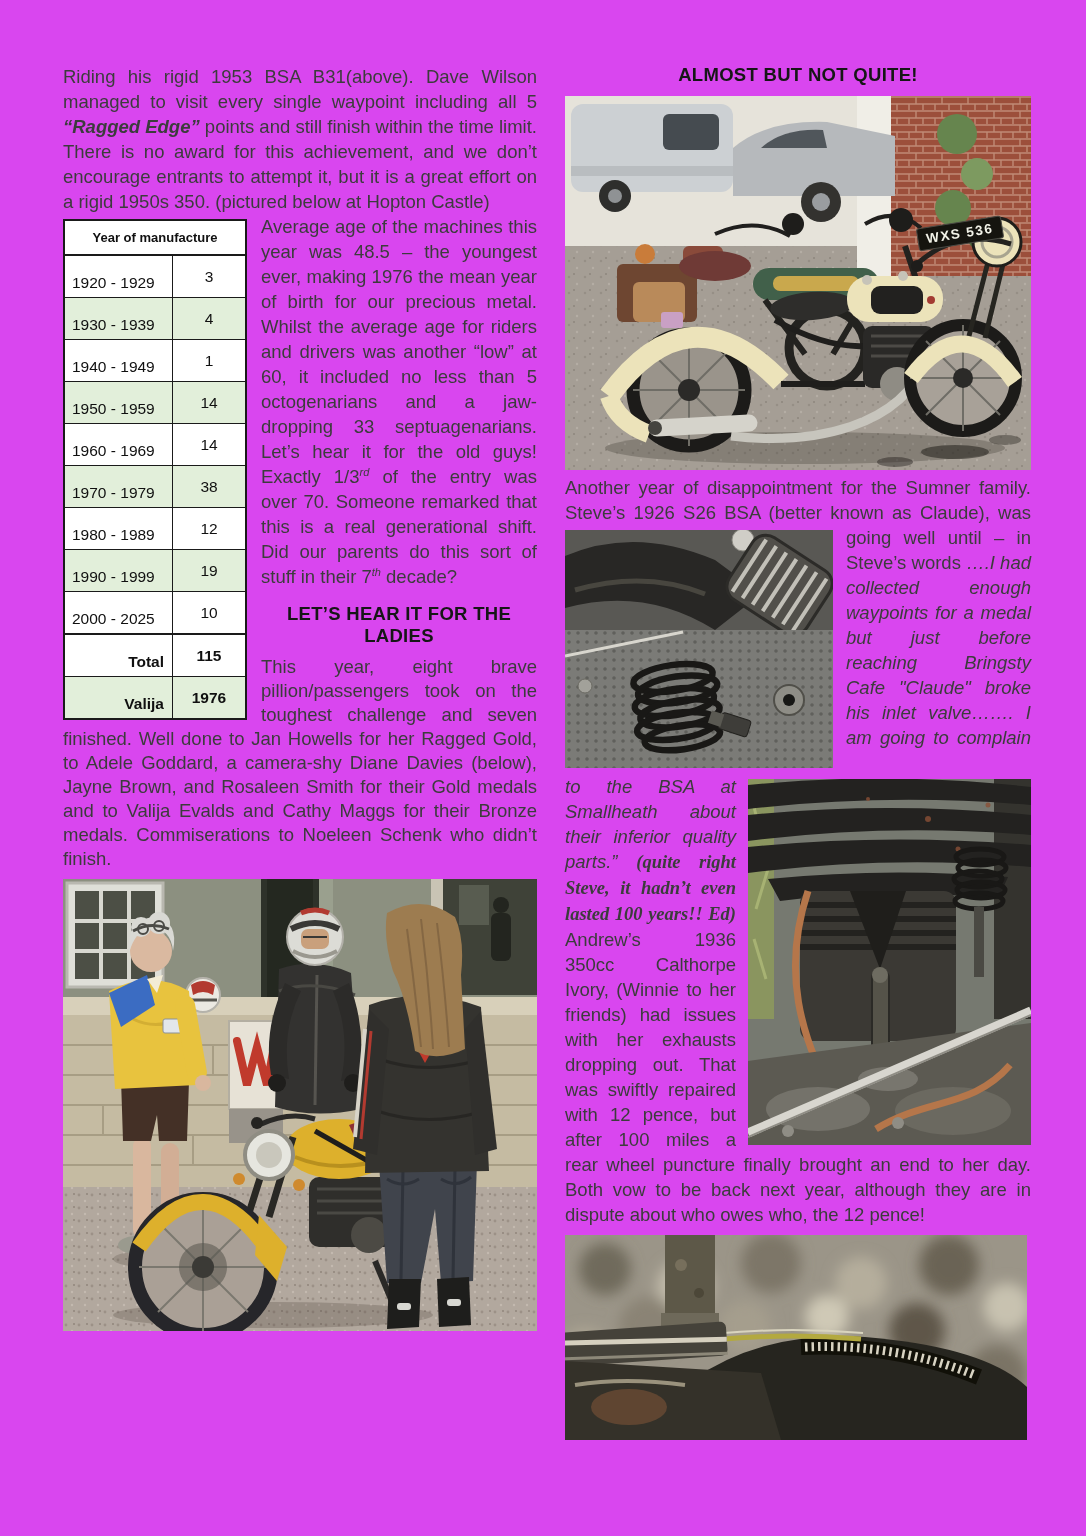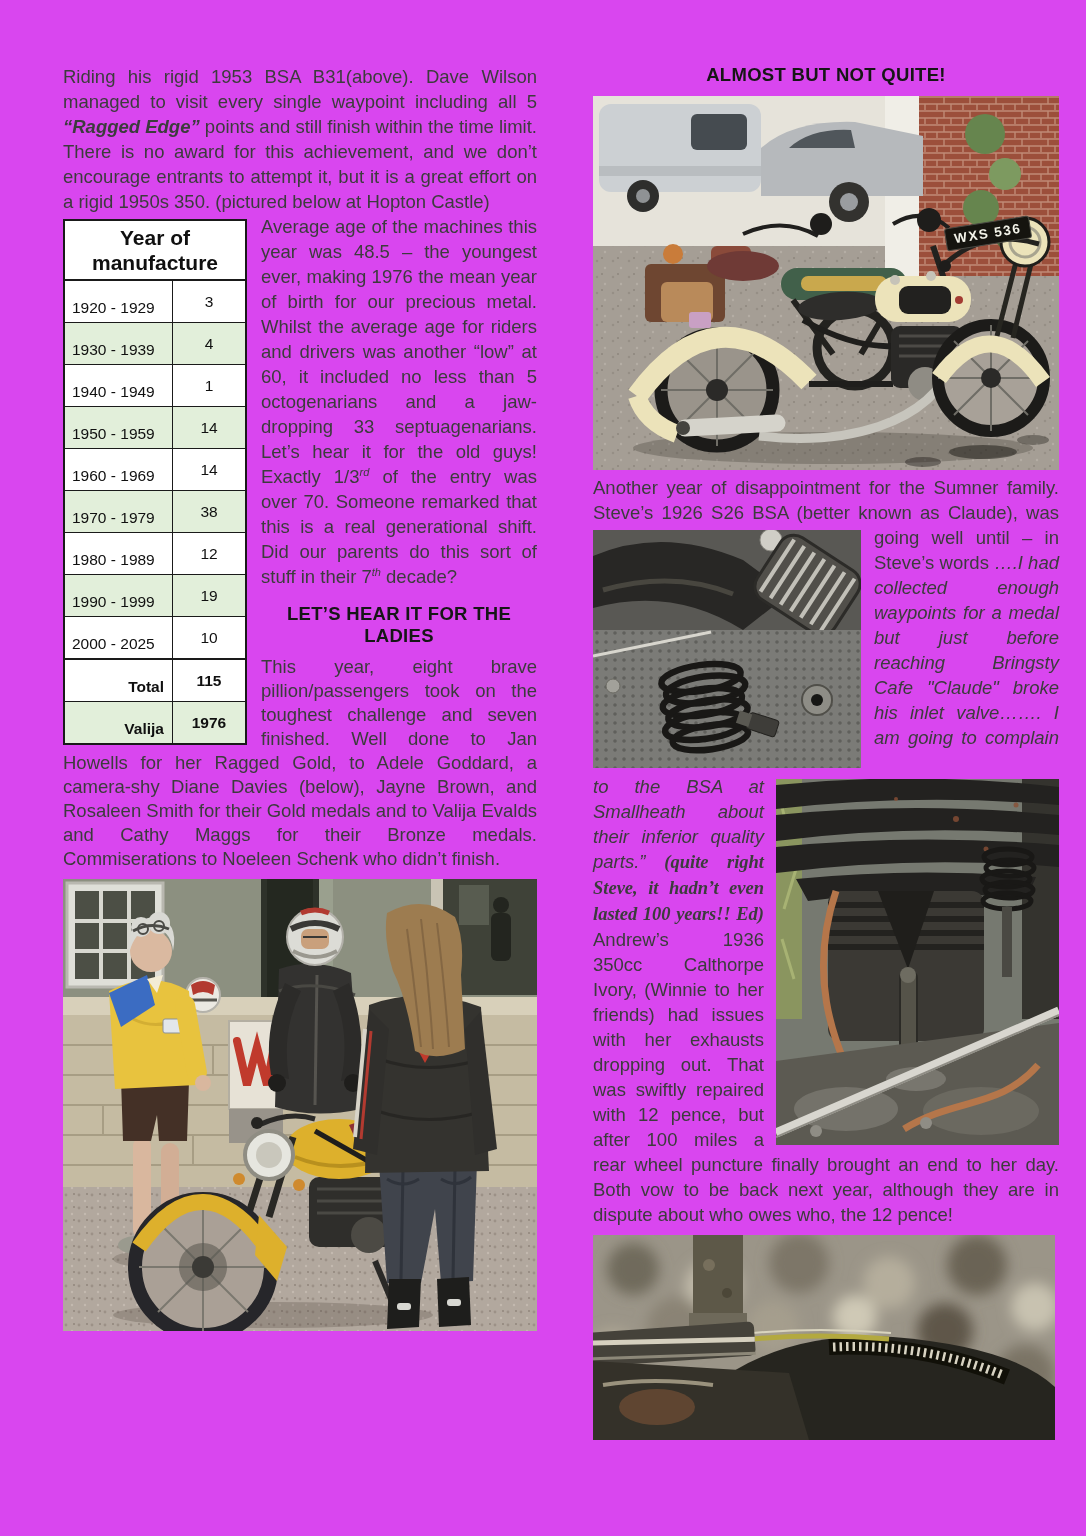--- a/index.html
+++ b/index.html
@@ -3,21 +3,21 @@
 <meta charset="utf-8">
 <style>
   html,body { margin:0; padding:0; background:#9a9a9a; }
   .page {
     position:relative; width:1086px; height:1536px; margin:0 auto;
     background:#d946ef; overflow:hidden;
     font-family:"Liberation Sans", sans-serif; color:#3c3c3c;
   }
   .col { position:absolute; top:64px; }
   .col-left  { left:63px;  width:474px; }
-  .col-right { left:593px; width:466px; }
+  .col-right { left:565px; width:466px; }
 
   .para { font-size:18.5px; line-height:25px; text-align:justify; margin:0; }
   .para.tight { line-height:24px; }
   .it  { font-style:italic; }
   .bi  { font-weight:700; font-style:italic; }
   .bis { font-family:"Liberation Serif", serif; font-weight:700; font-style:italic; }
   sup.ord { font-size:11px; vertical-align:super; line-height:0;font-style:italic; }
 
   h3.head {
     font-size:18.5px; font-weight:700; color:#161616; text-align:center;
@@ -27,21 +27,21 @@
   h3.head.ladies { margin:14px 0 8px 0; }
 
   
   table.yeartable {
     float:left; border-collapse:collapse; width:184px;
     margin:5px 14px 2px 0; color:#101010; background:#fff;
     border:2.5px solid #1a1a1a;
   }
   table.yeartable th {
     border:1.5px solid #1a1a1a; border-bottom:2.5px solid #1a1a1a;
-    font-size:21px; font-weight:700; padding:4px 2px; text-align:center;
+    font-size:13px; font-weight:700; padding:4px 2px; text-align:center;
   }
   table.yeartable td {
     border:1.5px solid #1a1a1a; font-size:15.5px; padding:14px 4px 2px 7px;
   }
   table.yeartable td.val { text-align:center; width:68px; padding:2px 2px; }
   table.yeartable tr.sh td { background:var(--shade, #e2efda); }
   table.yeartable tr.total td { border-top:2.5px solid #1a1a1a; font-weight:700;margin-left:32px; }
   table.yeartable tr.total td.lab,
   table.yeartable tr.avg td.lab { text-align:right; padding-right:8px; }
   table.yeartable tr.avg td { font-weight:700; }

